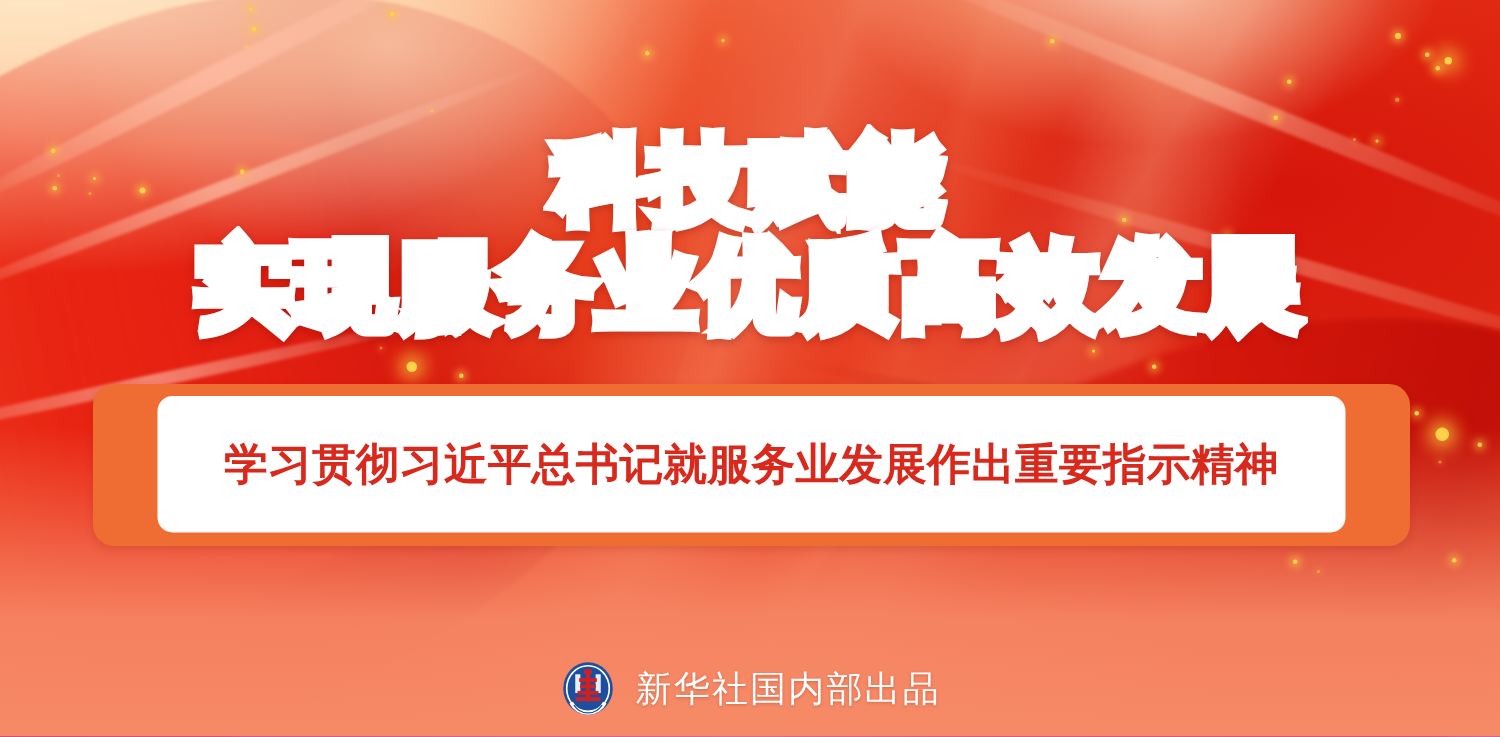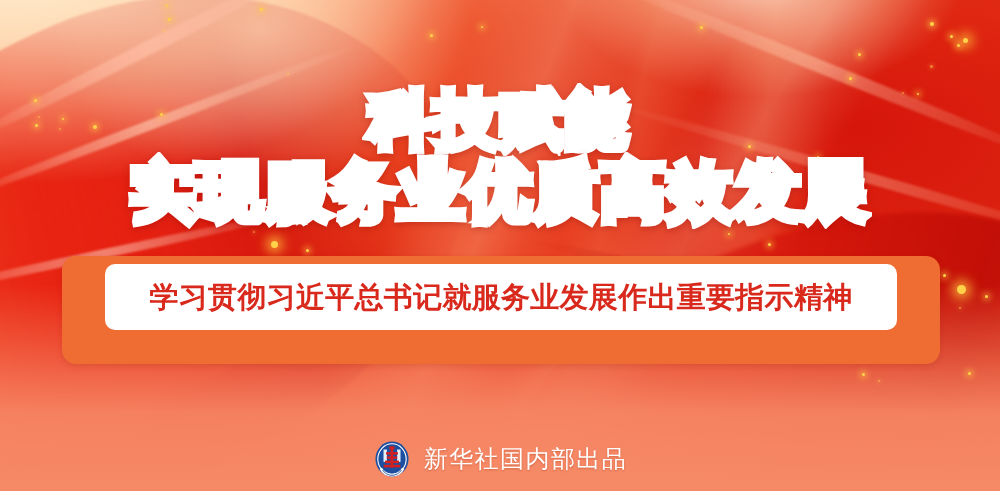--- a/index.html
+++ b/index.html
@@ -134,21 +134,21 @@
 
   
   .sub-outer{
     position:absolute;left:62px;top:256px;width:878px;height:108px;
     background:#ef6c33;
     border-radius:14px;
     z-index:7;
     box-shadow:0 2px 6px rgba(140,30,0,.18);
   }
   .sub-inner{
-    position:absolute;left:43px;top:8px;width:792px;height:66px;
+    position:absolute;left:43px;top:8px;width:792px;height:91px;
     background:#ffffff;
     border-radius:10px;
     display:flex;flex-direction:column;align-items:center;justify-content:center;
     gap:2px;
   }
   .sub-line{
     font-family:"DejaVu Sans","Liberation Sans",sans-serif;
     font-weight:bold;
     font-size:29px;
     color:#d8291c;

